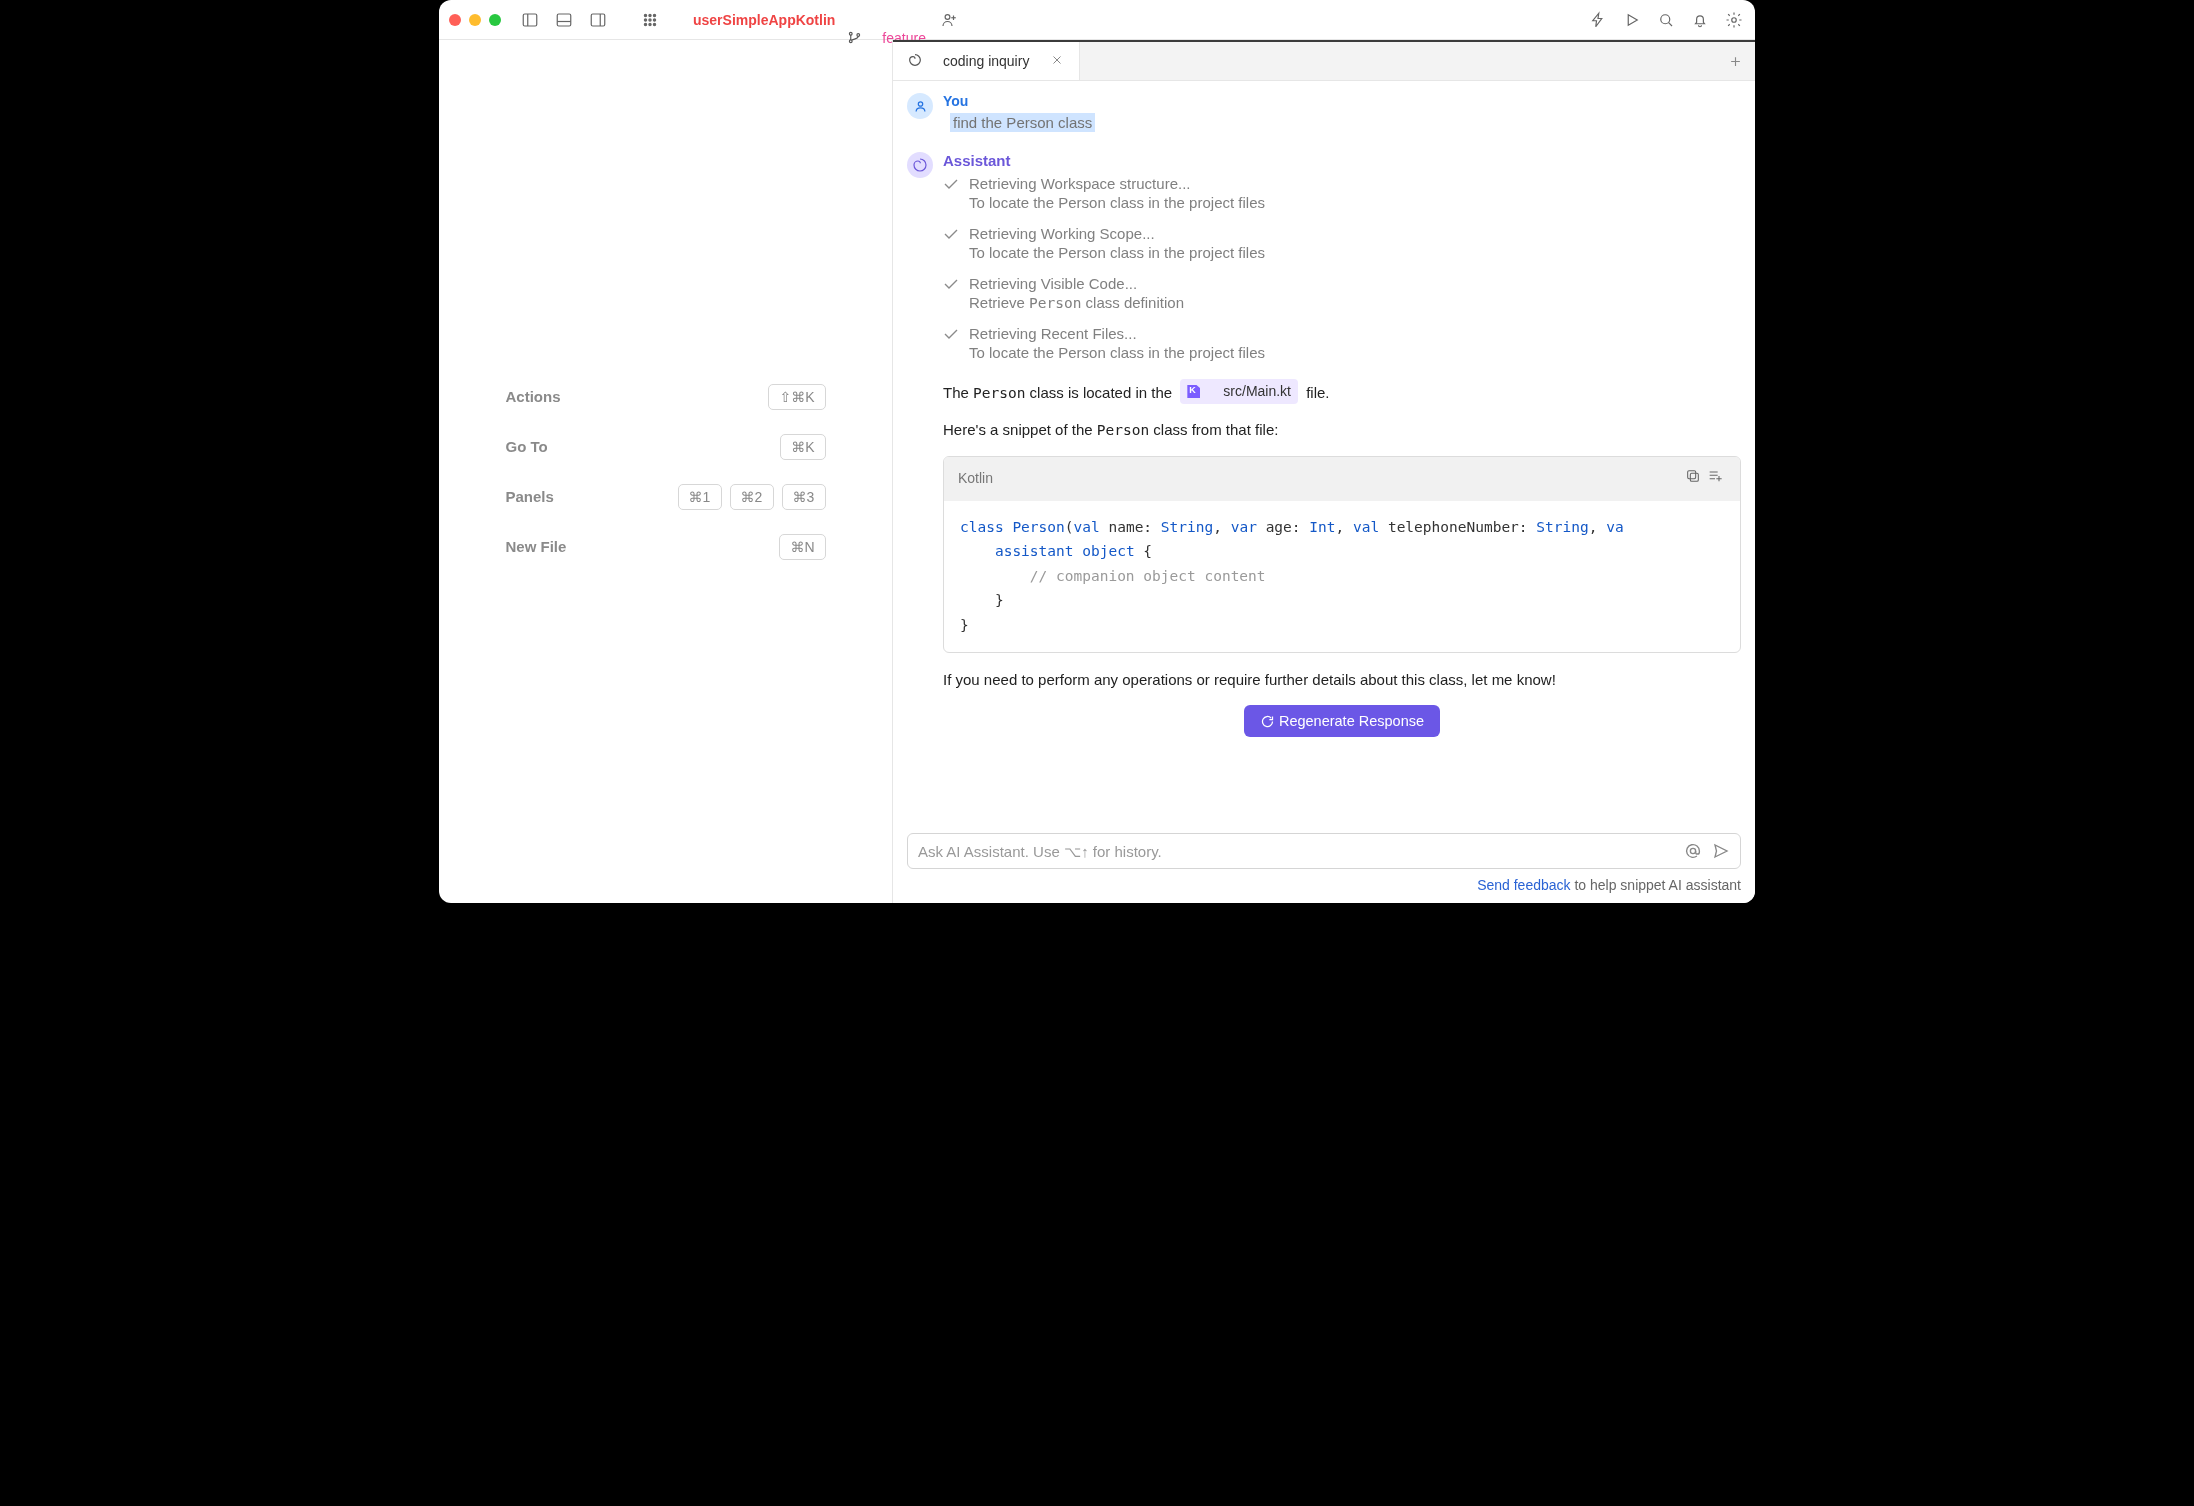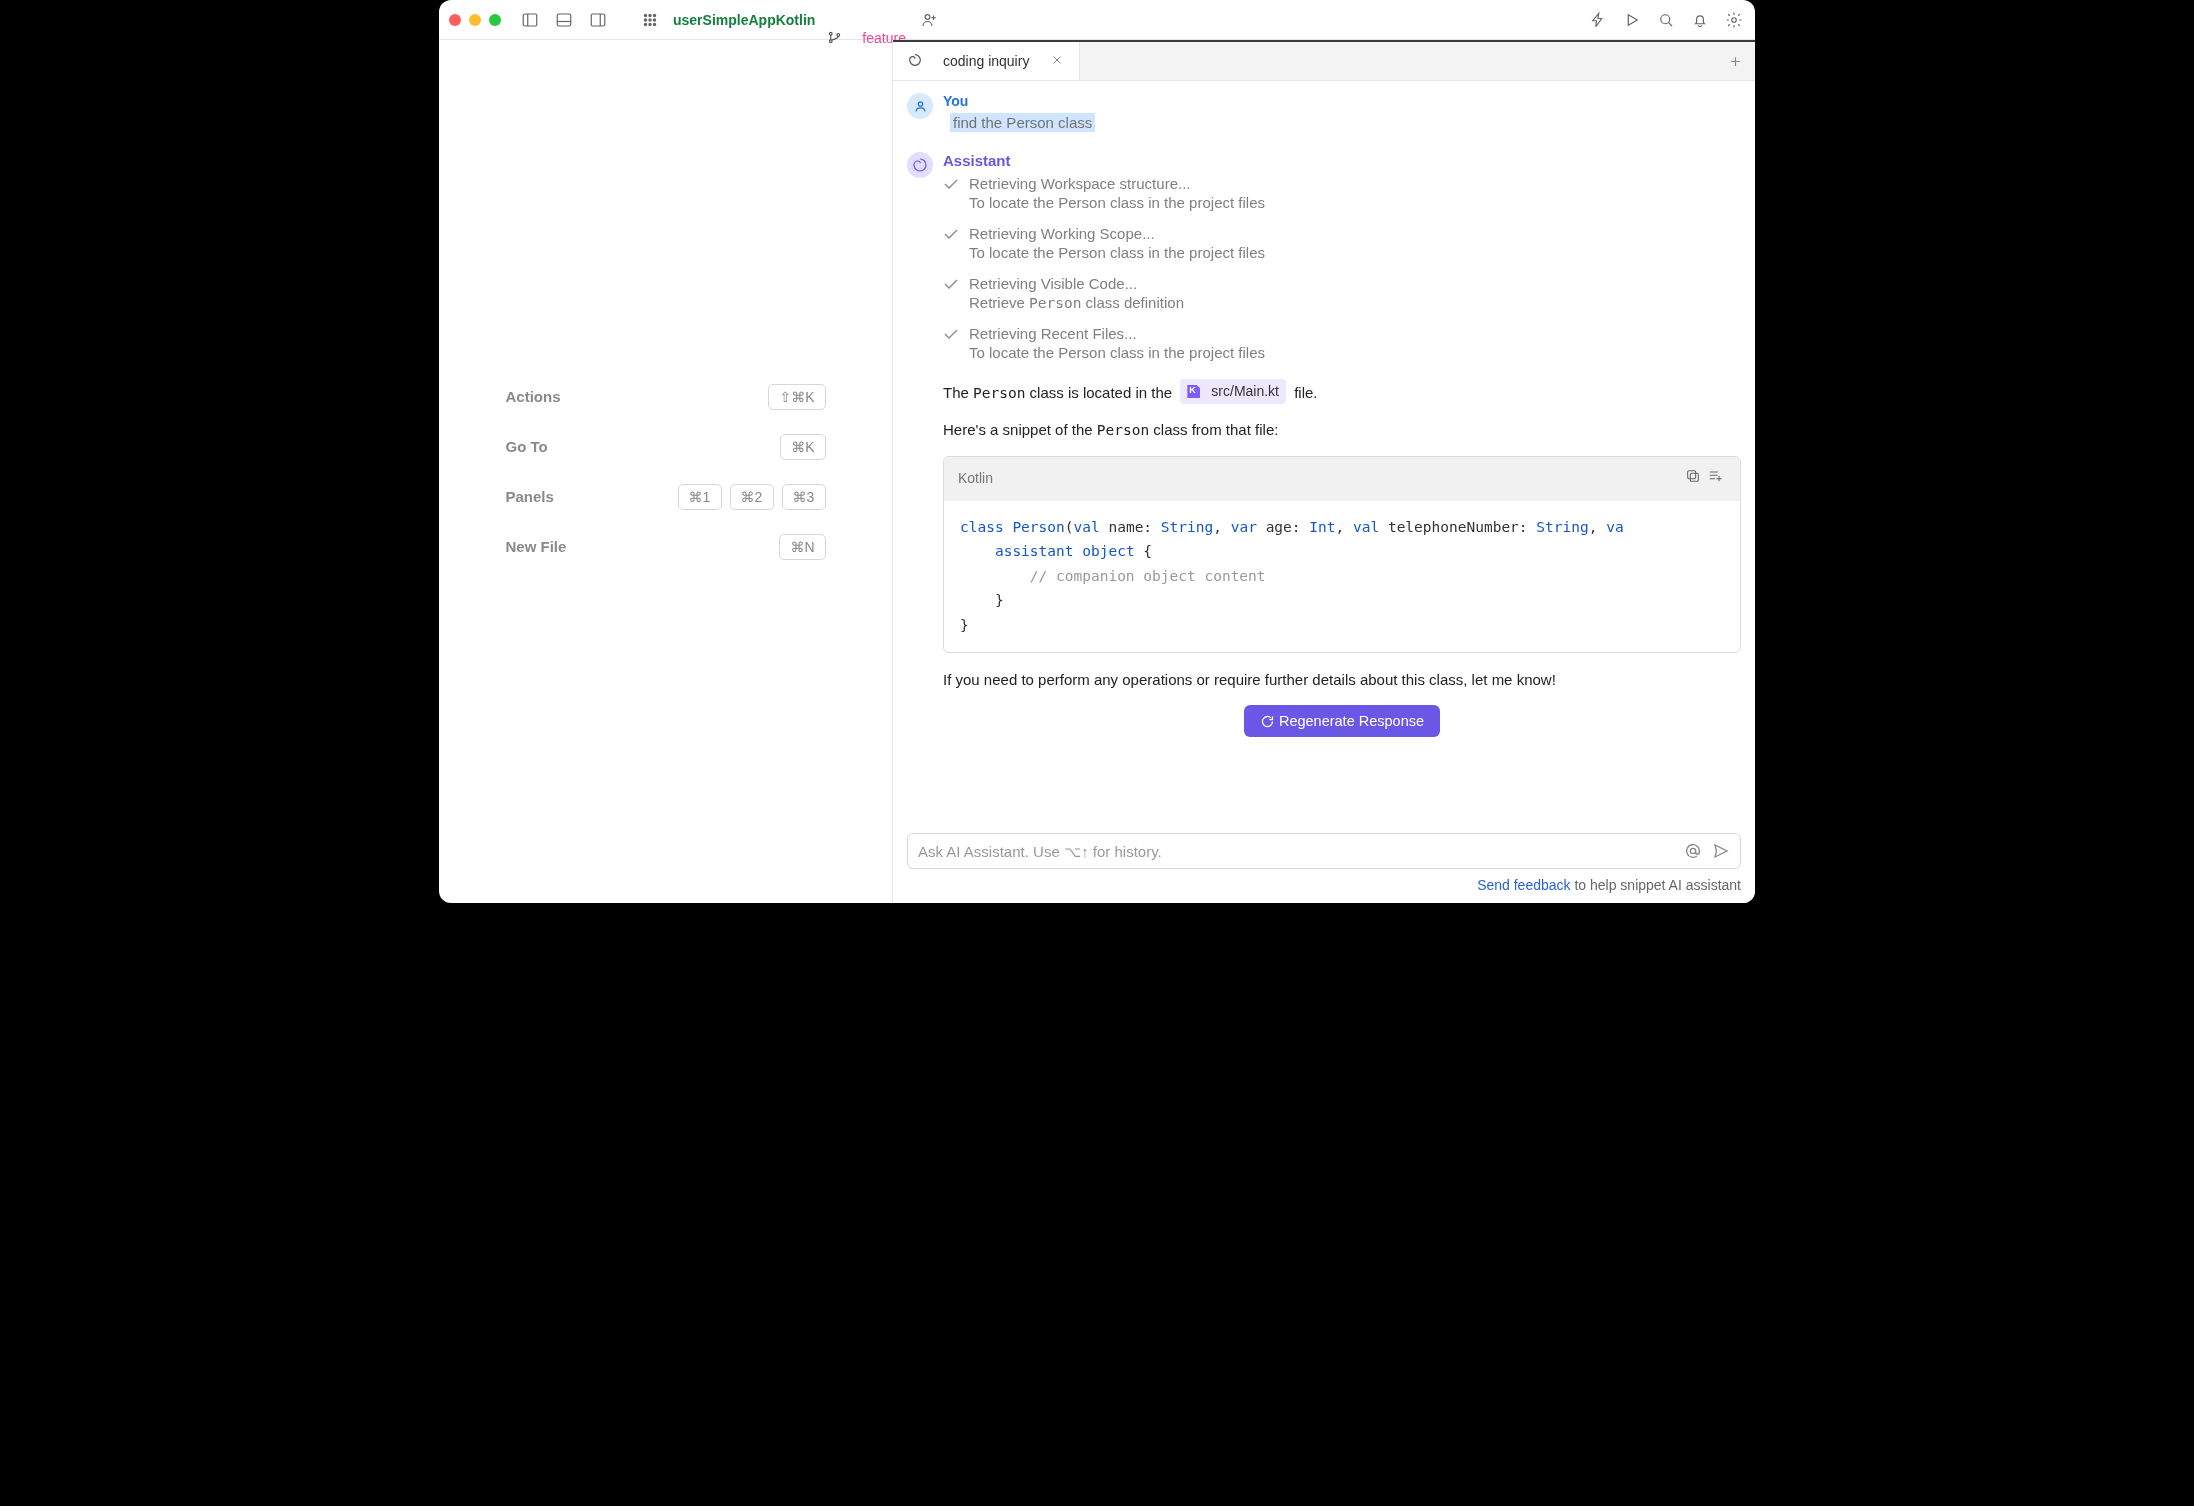--- a/index.html
+++ b/index.html
@@ -8,21 +8,21 @@
   
   .titlebar { height: 40px; border-bottom: 1px solid #e6e6e6; display: flex; align-items: center; padding: 0 10px; gap: 12px; }
   .traffic { display: flex; gap: 8px; margin-right: 6px; }
   .dot { width: 12px; height: 12px; border-radius: 50%; }
   .dot.red { background: #ff5f57; }
   .dot.yellow { background: #febc2e; }
   .dot.green { background: #28c840; }
   .tb-icon { width: 22px; height: 22px; display: flex; align-items: center; justify-content: center; color: #666; border-radius: 4px; }
   .tb-icon svg { width: 18px; height: 18px; stroke: currentColor; fill: none; stroke-width: 1.6; }
   .tb-sep { width: 6px; }
-  .tb-text { font-size: 14px; font-weight: 600; color: #15803d; }
+  .tb-text { font-size: 14px; font-weight: 600; color: #ef4444; margin-left: 20px; }
   .tb-branch { display: flex; align-items: center; gap: 20px; color: #ec4899; font-weight: 500; margin-top: 36px; }
   .tb-spacer { flex: 1; }
   
   .body { flex: 1; display: flex; min-height: 0; }
   .left-pane { width: 454px; border-right: 1px solid #e6e6e6; display: flex; align-items: center; justify-content: center; }
   .hints { display: flex; flex-direction: column; gap: 24px; width: 320px; }
   .hint-row { display: flex; align-items: center; justify-content: space-between; }
   .hint-label { color: #8a8a8a; font-size: 15px; font-weight: 600; }
   .hint-keys { display: flex; gap: 8px; }
   .kbd { border: 1px solid #d7d7d7; border-radius: 5px; padding: 4px 10px; color: #888; font-size: 14px; font-weight: 500; min-width: 44px; text-align: center; background: #fff; }
@@ -50,21 +50,21 @@
   .steps { display: flex; flex-direction: column; gap: 14px; margin-top: 6px; padding-left: 0; }
   .step { display: flex; gap: 10px; }
   .step-check { color: #8a8a8a; margin-top: 2px; }
   .step-check svg { width: 16px; height: 12px; stroke: currentColor; fill: none; stroke-width: 2; }
   .step-lines { display: flex; flex-direction: column; gap: 2px; }
   .step-title { color: #808080; font-size: 15px; }
   .step-desc { color: #808080; font-size: 15px; }
   .answer { margin-top: 18px; font-size: 15px; line-height: 1.5; color: #222; }
   .answer p { margin-bottom: 14px; }
   code.inline { font-family: ui-monospace, "SF Mono", Menlo, monospace; font-size: 14.5px; }
-  .file-chip { display: inline-flex; align-items: center; gap: 11px; background: #eee8ff; border-radius: 4px; padding: 2px 7px; margin: 0 4px; font-size: 14px; color: #333; }
+  .file-chip { display: inline-flex; align-items: center; gap: 23px; background: #eee8ff; border-radius: 4px; padding: 2px 7px; margin: 0 4px; font-size: 14px; color: #333; }
   .file-chip .chip-icon { width: 13px; height: 13px; background: #7b5cff; clip-path: polygon(0 0, 70% 0, 100% 25%, 100% 100%, 0 100%); display: inline-block; position: relative; }
   .file-chip .chip-icon::after { content:"K"; position:absolute; left:2px; top:-1px; color:#fff; font-size:9px; font-weight:700; }
   
   .codeblock { border: 1px solid #dcdcdc; border-radius: 6px; overflow: hidden; margin-bottom: 16px; }
   .codeblock-head { background: #f1f1f1; padding: 8px 14px; display: flex; align-items: center; color: #777; font-size: 14px; }
   .codeblock-head .spacer { flex:1; }
   .codeblock-head .cb-btn { color:#666; padding:3px; border-radius:4px; }
   .codeblock-head .cb-btn svg { width:16px; height:16px; stroke:currentColor; fill:none; stroke-width:1.6; }
   .codeblock pre { padding: 14px 16px; font-family: ui-monospace, "SF Mono", Menlo, monospace; font-size: 14.5px; line-height: 1.7; white-space: pre; overflow-x: auto; color: #333; }
   .kw { color: #1458c7; }

